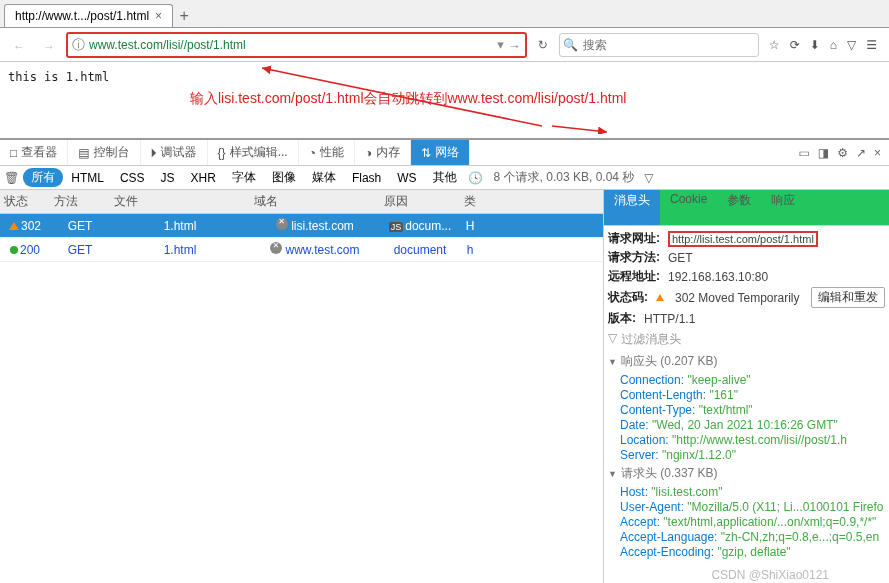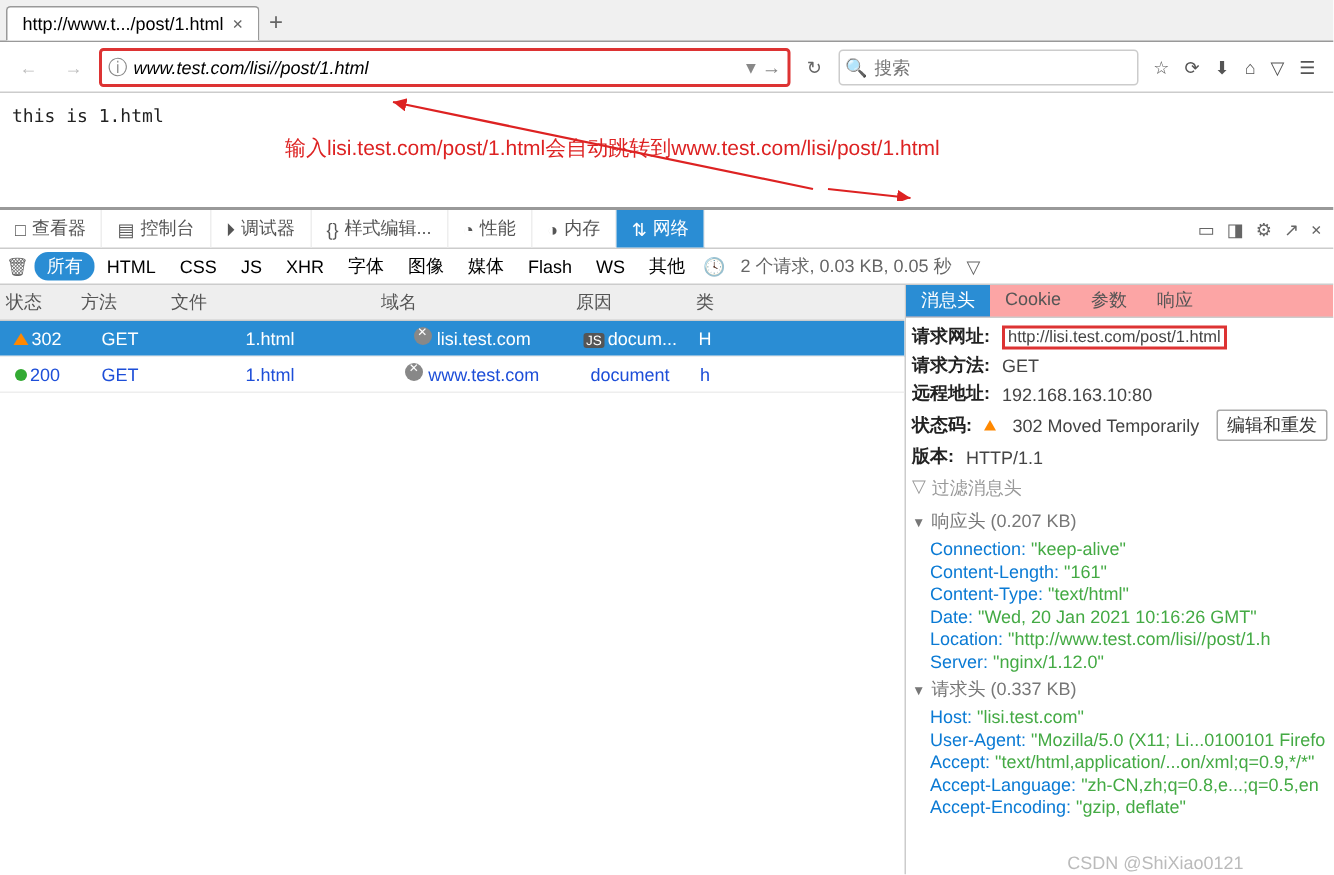--- a/index.html
+++ b/index.html
@@ -5,21 +5,21 @@
   * { box-sizing: border-box; margin: 0; padding: 0; font-family: Arial, sans-serif; font-size: 12px; }
   body { background: #fff; width: 889px; height: 583px; overflow: hidden; position: relative; }
   .tab-strip { background: #f0f0f0; height: 28px; display: flex; align-items: flex-end; border-bottom: 1px solid #999; }
   .tab { background: #fff; border: 1px solid #999; border-bottom: none; border-radius: 3px 3px 0 0; padding: 4px 10px; display: flex; align-items: flex-start; gap: 6px; margin-left: 4px; }
   .tab .x { color: #666; cursor: pointer; }
   .tab-add { width: 22px; text-align: center; color: #666; cursor: pointer; font-size: 16px; padding-bottom: 2px; }
   .url-bar { display: flex; align-items: center; height: 34px; border-bottom: 1px solid #ccc; padding: 0 6px; gap: 4px; }
   .nav-btn { width: 26px; height: 26px; border-radius: 3px; display: flex; align-items: center; justify-content: center; color: #666; }
   .nav-btn.disabled { color: #bbb; }
   .url-input-wrap { flex: 1; border: 2px solid #d33; border-radius: 3px; height: 26px; display: flex; align-items: center; padding: 0 4px; gap: 4px; }
-  .url-input { flex: 1; border: none; outline: none; color: #000000; font-style: italic; }
+  .url-input { flex: 1; border: none; outline: none; color: #15803d; }
   .url-icon { color: #888; font-size: 13px; }
   .reload-btn { width: 24px; text-align: center; color: #666; }
   .search-box { width: 200px; border: 1px solid #ccc; border-radius: 3px; height: 24px; display: flex; align-items: center; padding: 0 4px; gap: 4px; }
   .search-box input { flex: 1; border: none; outline: none; color: #888; }
   .toolbar-icons { display: flex; gap: 10px; padding: 0 6px; color: #555; }
   .page-content { padding: 8px; height: 50px; font-family: monospace; color: #222; }
   .annotation { position: absolute; top: 90px; left: 190px; color: #d22; font-size: 14px; }
   .devtools { position: absolute; top: 138px; left: 0; right: 0; bottom: 0; border-top: 2px solid #999; background: #fff; display: flex; flex-direction: column; }
   .dt-toolbar { display: flex; align-items: center; border-bottom: 1px solid #ccc; height: 26px; }
   .dt-tab { padding: 0 10px; height: 100%; display: flex; align-items: center; gap: 4px; color: #555; border-right: 1px solid #eee; }
@@ -38,21 +38,21 @@
   .net-head > div { padding: 0 4px; }
   .net-row { border-bottom: 1px solid #eee; color: #1d4ed8; }
   .net-row > div { padding: 0 4px; white-space: nowrap; overflow: hidden; text-overflow: ellipsis; text-align: center; }
   .net-row.sel { background: #2a8dd4; color: #fff; }
   .status-dot { display: inline-block; width: 0; height: 0; border-left: 5px solid transparent; border-right: 5px solid transparent; border-bottom: 8px solid #f80; margin-right: 2px; }
   .status-dot.green { border: none; width: 8px; height: 8px; border-radius: 50%; background: #3a3; }
   .domain-icon { display: inline-block; width: 12px; height: 12px; border-radius: 50%; background: #888; margin-right: 3px; position: relative; }
   .domain-icon::after { content: "✕"; color: #fff; font-size: 8px; position: absolute; top: -1px; left: 2px; }
   .js-badge { display: inline-block; background: #555; color: #fff; font-size: 9px; padding: 0 2px; border-radius: 2px; margin-right: 2px; }
   .detail-pane { width: 285px; overflow: hidden; display: flex; flex-direction: column; }
-  .detail-tabs { display: flex; border-bottom: 1px solid #ccc; height: 22px; background: #fca5a5; }
+  .detail-tabs { display: flex; border-bottom: 1px solid #ccc; height: 36px; background: #22c55e; }
   .detail-tabs > div { padding: 2px 10px; color: #555; }
   .detail-tabs > div.active { background: #2a8dd4; color: #fff; }
   .detail-body { flex: 1; overflow: auto; padding: 2px 4px; }
   .kv { display: flex; gap: 8px; margin: 2px 0; align-items: center; }
   .kv .k { font-weight: bold; color: #222; }
   .kv .v { color: #444; }
   .url-box { border: 2px solid #d33; padding: 0 2px; font-size: 11px; color: #444; }
   .status-badge { display: inline-block; width: 0; height: 0; border-left: 4px solid transparent; border-right: 4px solid transparent; border-bottom: 7px solid #f80; margin-right: 3px; }
   .edit-resend { border: 1px solid #aaa; padding: 1px 6px; margin-left: auto; border-radius: 2px; color: #333; }
   .sec-head { color: #777; margin: 3px 0; display: flex; gap: 4px; align-items: center; }
@@ -157,21 +157,21 @@
     <span class="dt-pill">CSS</span>
     <span class="dt-pill">JS</span>
     <span class="dt-pill">XHR</span>
     <span class="dt-pill">字体</span>
     <span class="dt-pill">图像</span>
     <span class="dt-pill">媒体</span>
     <span class="dt-pill">Flash</span>
     <span class="dt-pill">WS</span>
     <span class="dt-pill">其他</span>
     <span class="lbl">🕓</span>
-    <span class="dt-summary">2 个请求, 0.03 KB, 0.05 秒</span>
+    <span class="dt-summary">8 个请求, 0.03 KB, 0.04 秒</span>
     <span class="lbl">▽</span>
     <input class="dt-filter-url" placeholder="过滤 URL" style="">
   </div>
 
   <div class="dt-body">
     <div class="net-table">
       <div class="net-head">
         <div>状态</div>
         <div>方法</div>
         <div>文件</div>

